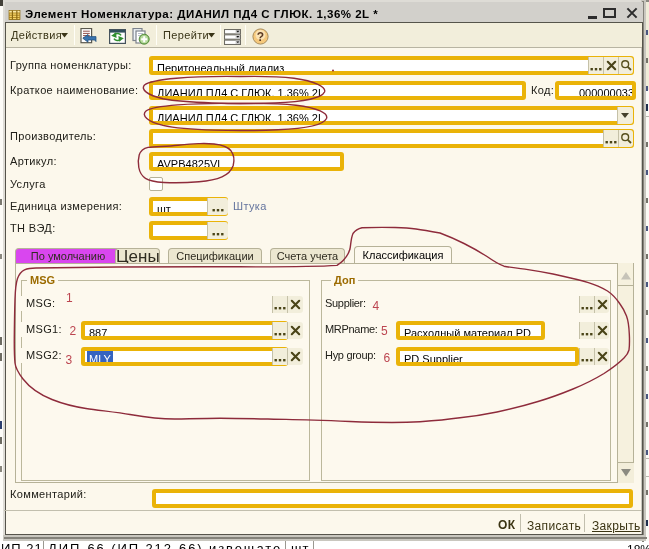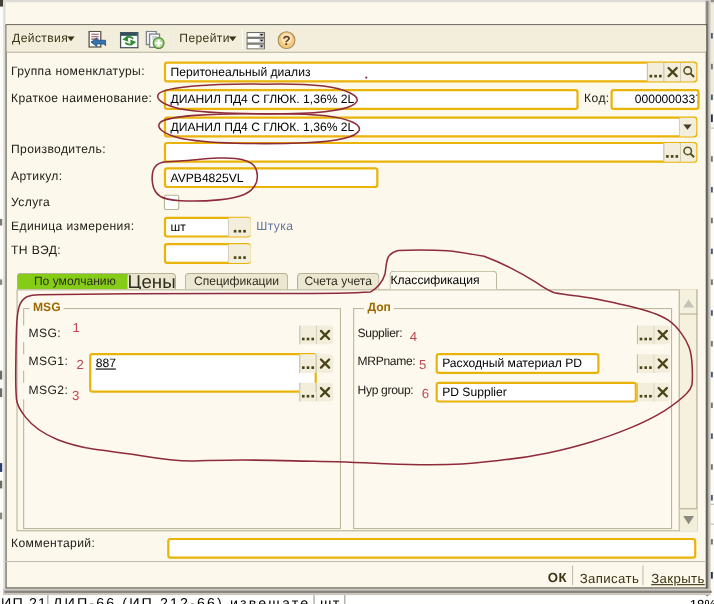--- a/index.html
+++ b/index.html
@@ -1,19 +1,19 @@
 <!DOCTYPE html>
 <html><head>
 <meta charset="utf-8">
 <style>
   * { margin:0; padding:0; box-sizing:border-box; }
   html,body { width:649px; height:549px; overflow:hidden; }
   body { position:relative; background:#fbfaf4; font-family:"Liberation Sans",sans-serif; font-size:11px; color:#1d1b12; }
   .abs { position:absolute; }
-  .inp { position:absolute; background:#fff; border:2px solid #eab308; border-radius:3px; font-size:11px; color:#000; line-height:17px; padding-left:4px; white-space:nowrap; overflow:hidden; }
+  .inp { position:absolute; background:#fff; border:4px solid #eab308; border-radius:3px; font-size:11px; color:#000; line-height:17px; padding-left:4px; white-space:nowrap; overflow:hidden; }
   .btnseg { position:absolute; background:#f2eedb; border-left:1px solid #c5c1a8; color:#57501e; text-align:center; }
   .lbl { position:absolute; font-size:11px; color:#21201a; white-space:nowrap; letter-spacing:0.35px; }
   .tsep { position:absolute; width:1px; background:#c9c5b2; border-right:1px solid #fffef7; }
 </style>
 </head>
 <body>
 
 <div class="abs" style="left:0;top:0;width:3px;height:549px;background:#fdfcf8;"></div>
 <div class="abs" style="left:0;top:0;width:3px;height:6px;background:#43413a;"></div>
 <div class="abs" style="left:0;top:199px;width:2px;height:6px;background:#7a7870;"></div>
@@ -61,20 +61,39 @@
 
 <div class="abs" style="left:3px;top:0;width:643px;height:541px;background:#fcf8ec;">
 
   <div class="abs" style="left:0;top:0;width:100%;height:2px;background:#dedcd6;"></div>
   <div class="abs" style="left:0;top:0;width:2px;height:100%;background:#dedcd6;"></div>
   <div class="abs" style="right:0;top:0;width:5px;height:100%;background:#c9c7bf;"></div>
   <div class="abs" style="right:2px;top:1px;width:2px;height:100%;background:#84827a;"></div>
   <div class="abs" style="left:0;bottom:0;width:100%;height:6px;background:#c9c7bf;"></div>
   <div class="abs" style="left:1px;bottom:2px;width:100%;height:2px;background:#84827a;"></div>
 
+  <div class="abs" style="left:2px;top:2px;width:638px;height:20px;background:#d2d0cb;">
+
+    <svg class="abs" style="left:3px;top:8px;" width="13" height="10" viewBox="0 0 14 12">
+      <rect x="0.5" y="0.5" width="13" height="11" fill="#f3d268" stroke="#8a6914"></rect>
+      <rect x="1" y="1" width="12" height="2.4" fill="#fbe9a8"></rect>
+      <line x1="0.5" y1="3.6" x2="13.5" y2="3.6" stroke="#a77d1a" stroke-width="1"></line>
+      <line x1="0.5" y1="6.3" x2="13.5" y2="6.3" stroke="#a77d1a" stroke-width="1"></line>
+      <line x1="0.5" y1="9" x2="13.5" y2="9" stroke="#a77d1a" stroke-width="1"></line>
+      <line x1="4.5" y1="0.5" x2="4.5" y2="11.5" stroke="#8a6914" stroke-width="1.4"></line>
+      <line x1="9.8" y1="0.5" x2="9.8" y2="11.5" stroke="#8a6914" stroke-width="1.4"></line>
+    </svg>
+    <div class="abs" style="left:20px;top:6px;font-weight:bold;font-size:11.5px;color:#000;white-space:nowrap;letter-spacing:0.5px;">Элемент Номенклатура: ДИАНИЛ ПД4 С ГЛЮК. 1,36% 2L *</div>
+
+    <div class="abs" style="left:583px;top:14px;width:9px;height:2.5px;background:#2c2c2c;"></div>
+    <div class="abs" style="left:598px;top:6px;width:13px;height:10px;border:2px solid #2c2c2c;"></div>
+    <svg class="abs" style="left:621px;top:5px;" width="12" height="12" viewBox="0 0 13 13">
+      <path d="M1.5 1.5 L11.5 11.5 M11.5 1.5 L1.5 11.5" stroke="#2c2c2c" stroke-width="2.2"></path>
+    </svg>
+  </div>
 
   <div class="abs" style="left:2px;top:22px;width:638px;height:513px;border:1px solid #56544b;"></div>
 
   <div class="abs" style="left:3px;top:23px;width:636px;height:24px;background:#f2eedb;">
     <div class="abs lbl" style="left:5px;top:6px;color:#393417;">Действия</div>
     <svg class="abs" style="left:55px;top:10px;" width="8" height="5">
         <path d="M0 0 L7 0 L3.5 4.5 Z" fill="#393417"></path>
       </svg>
     <div class="tsep" style="left:68px;top:2px;height:20px;"></div>
 
@@ -193,25 +212,25 @@
       </svg></div>
   <div class="lbl" style="left:230px;top:200px;color:#64749e;">Штука</div>
 
   <div class="inp" style="left:146px;top:221px;width:79px;height:19px;"></div>
   <div class="btnseg" style="left:204px;top:222px;width:21px;height:17px;line-height:13px;letter-spacing:1px;border-radius:0 3px 3px 0;"><svg width="12" height="4" style="margin-top:10px;">
         <rect x="0.5" y="1" width="2.4" height="2.4" fill="#4a4418"></rect>
         <rect x="4.8" y="1" width="2.4" height="2.4" fill="#4a4418"></rect>
         <rect x="9.1" y="1" width="2.4" height="2.4" fill="#4a4418"></rect>
       </svg></div>
 
-  <div class="abs" style="left:12px;top:248px;width:106px;height:15px;background:#84cc16;border:1px solid #b6b298;border-bottom:none;border-radius:4px 4px 0 0;text-align:center;line-height:15px;font-size:11px;color:#2f2c20;">По умолчанию</div>
+  <div class="abs" style="left:12px;top:248px;width:106px;height:15px;background:#d946ef;border:1px solid #b6b298;border-bottom:none;border-radius:4px 4px 0 0;text-align:center;line-height:15px;font-size:11px;color:#2f2c20;">По умолчанию</div>
   <div class="abs" style="left:112px;top:248px;width:45px;height:15px;background:#ece7d0;border:1px solid #b6b298;border-bottom:none;border-radius:4px 4px 0 0;text-align:center;line-height:15px;font-size:17px;color:#2f2c20;">Цены</div>
   <div class="abs" style="left:165px;top:248px;width:94px;height:15px;background:#ece7d0;border:1px solid #b6b298;border-bottom:none;border-radius:4px 4px 0 0;text-align:center;line-height:15px;font-size:11px;color:#2f2c20;">Спецификации</div>
   <div class="abs" style="left:267px;top:248px;width:75px;height:15px;background:#ece7d0;border:1px solid #b6b298;border-bottom:none;border-radius:4px 4px 0 0;text-align:center;line-height:15px;font-size:11px;color:#2f2c20;">Счета учета</div>
-  <div class="abs" style="left:351px;top:246px;width:98px;height:17px;background:#fdf9ee;border:1px solid #b6b298;border-bottom:none;border-radius:4px 4px 0 0;text-align:left;line-height:17px;font-size:11px;color:#000;z-index:3;">Классификация</div>
+  <div class="abs" style="left:351px;top:246px;width:98px;height:17px;background:#fdf9ee;border:1px solid #b6b298;border-bottom:none;border-radius:4px 4px 0 0;text-align:center;line-height:17px;font-size:11px;color:#000;z-index:3;">Классификация</div>
 
   <div class="abs" style="left:12px;top:263px;width:619px;height:220px;border:1px solid #b6b298;background:#fdf9ee;"></div>
 
   <div class="abs" style="left:614px;top:263px;width:17px;height:220px;border-left:1px solid #b6b298;border-right:1px solid #b6b298;background:#f6f1de;">
     <div class="abs" style="left:0;top:2px;width:16px;height:21px;border-bottom:1px solid #b6b298;">
       <svg width="10" height="8" style="margin:7px 0 0 3px;">
           <path d="M5 0 L10 7.5 L0 7.5 Z" fill="#c6c3b8"></path>
         </svg>
     </div>
     <div class="abs" style="left:0;top:199px;width:16px;height:21px;border-top:1px solid #b6b298;background:#f3eeda;">
@@ -227,29 +246,30 @@
   <div class="lbl" style="left:16px;top:322px;background:#fdf9ee;padding:1px 2px 2px 7px;">MSG1:</div>
   <div class="lbl" style="left:16px;top:348px;background:#fdf9ee;padding:1px 2px 2px 7px;">MSG2:</div>
   <div class="btnseg" style="left:269px;top:296px;width:15px;height:17px;line-height:13px;letter-spacing:1px;"><svg width="12" height="4" style="margin-top:10px;">
         <rect x="0.5" y="1" width="2.4" height="2.4" fill="#4a4418"></rect>
         <rect x="4.8" y="1" width="2.4" height="2.4" fill="#4a4418"></rect>
         <rect x="9.1" y="1" width="2.4" height="2.4" fill="#4a4418"></rect>
       </svg></div>
   <div class="btnseg" style="left:284px;top:296px;width:16px;height:17px;line-height:16px;font-weight:bold;border-radius:0 3px 3px 0;"><svg width="11" height="11" style="margin-top:3px;">
         <path d="M1.8 1.8 L9.2 9.2 M9.2 1.8 L1.8 9.2" stroke="#4a4418" stroke-width="2.1" stroke-linecap="round"></path>
       </svg></div>
-  <div class="inp" style="left:78px;top:321px;width:207px;height:36px;text-decoration:underline;">887</div>
+  <div class="inp" style="left:78px;top:321px;width:207px;height:19px;text-decoration:underline;">887</div>
   <div class="btnseg" style="left:269px;top:322px;width:15px;height:17px;line-height:13px;letter-spacing:1px;"><svg width="12" height="4" style="margin-top:10px;">
         <rect x="0.5" y="1" width="2.4" height="2.4" fill="#4a4418"></rect>
         <rect x="4.8" y="1" width="2.4" height="2.4" fill="#4a4418"></rect>
         <rect x="9.1" y="1" width="2.4" height="2.4" fill="#4a4418"></rect>
       </svg></div>
   <div class="btnseg" style="left:284px;top:322px;width:16px;height:17px;line-height:16px;font-weight:bold;border-radius:0 3px 3px 0;"><svg width="11" height="11" style="margin-top:3px;">
         <path d="M1.8 1.8 L9.2 9.2 M9.2 1.8 L1.8 9.2" stroke="#4a4418" stroke-width="2.1" stroke-linecap="round"></path>
       </svg></div>
+  <div class="inp" style="left:78px;top:347px;width:207px;height:19px;"><span style="background:#3563c0;color:#fff;margin-left:-2px;padding:2px 2px;">MLY</span></div>
   <div class="btnseg" style="left:269px;top:348px;width:15px;height:17px;line-height:13px;letter-spacing:1px;"><svg width="12" height="4" style="margin-top:10px;">
         <rect x="0.5" y="1" width="2.4" height="2.4" fill="#4a4418"></rect>
         <rect x="4.8" y="1" width="2.4" height="2.4" fill="#4a4418"></rect>
         <rect x="9.1" y="1" width="2.4" height="2.4" fill="#4a4418"></rect>
       </svg></div>
   <div class="btnseg" style="left:284px;top:348px;width:16px;height:17px;line-height:16px;font-weight:bold;border-radius:0 3px 3px 0;"><svg width="11" height="11" style="margin-top:3px;">
         <path d="M1.8 1.8 L9.2 9.2 M9.2 1.8 L1.8 9.2" stroke="#4a4418" stroke-width="2.1" stroke-linecap="round"></path>
       </svg></div>
 
   <div class="abs" style="left:318px;top:280px;width:290px;height:201px;border:1px solid #bcb89c;"></div>

